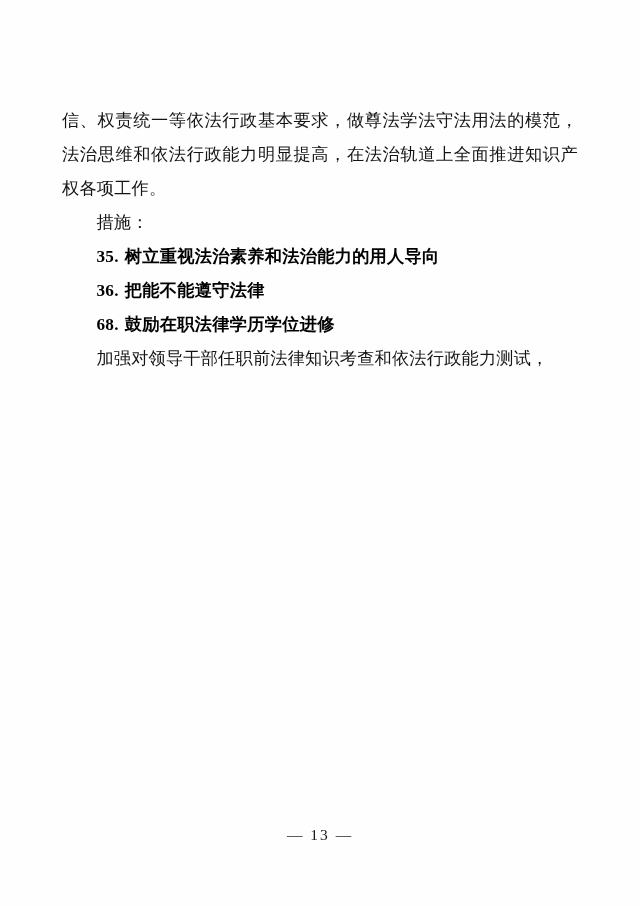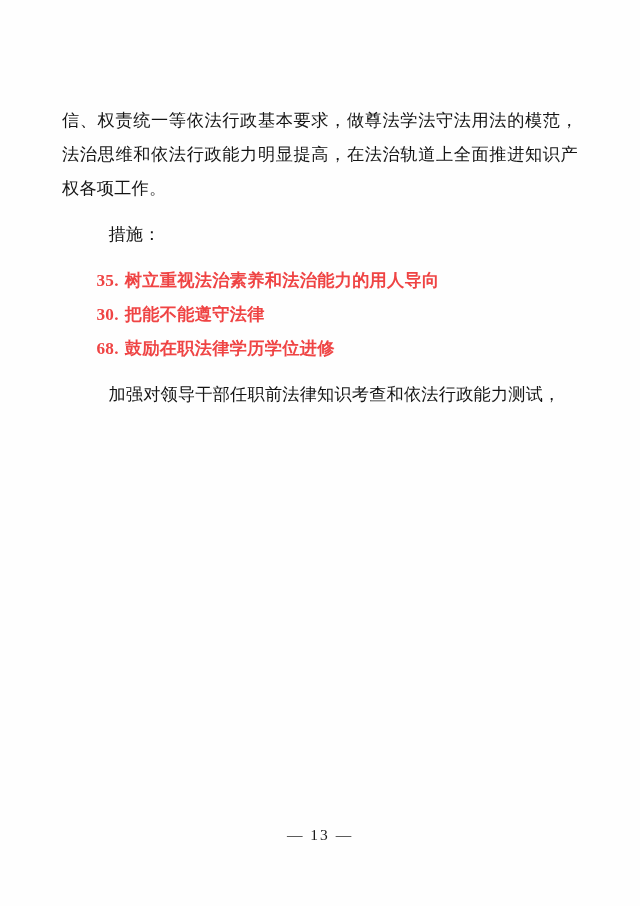--- a/index.html
+++ b/index.html
@@ -28,31 +28,31 @@
     text-align: justify;
     text-justify: inter-ideograph;
     letter-spacing: 0.2px;
     color: #141414;
   }
   .para {
     margin: 0;
     text-indent: 0;
   }
   .para-indent {
-    margin: 12px;
+    margin: 0;
     text-indent: 2em;
   }
   .heading {
     margin: 0;
     text-indent: 2em;
     font-weight: bold;
     font-size: 17.2px;
     line-height: 34px;
     letter-spacing: 0.3px;
-    color: #ef4444;
+    color: #000000;
   }
   .heading .num {
     margin-right: 0.35em;
   }
   .footer {
     position: absolute;
     left: 0;
     right: 0;
     bottom: 62px;
     text-align: center;
@@ -72,21 +72,21 @@
     <p class="para">信、权责统一等依法行政基本要求，做尊法学法守法用法的模范，法治思维和依法行政能力明显提高，在法治轨道上全面推进知识产权各项工作。</p>
 
     <p class="para-indent">措施：</p>
 
     <p class="heading">
       <span class="num">35.</span><span>树立重视法治素养和法治能力的用人导向</span>
     </p>
 
 
     <p class="heading">
-      <span class="num">30.</span><span>把能不能遵守法律</span>
+      <span class="num">36.</span><span>把能不能遵守法律</span>
     </p>
 
 
     <p class="heading">
       <span class="num">68.</span><span>鼓励在职法律学历学位进修</span>
     </p>
 
     <p class="para-indent">加强对领导干部任职前法律知识考查和依法行政能力测试，</p>
 
   </div>

